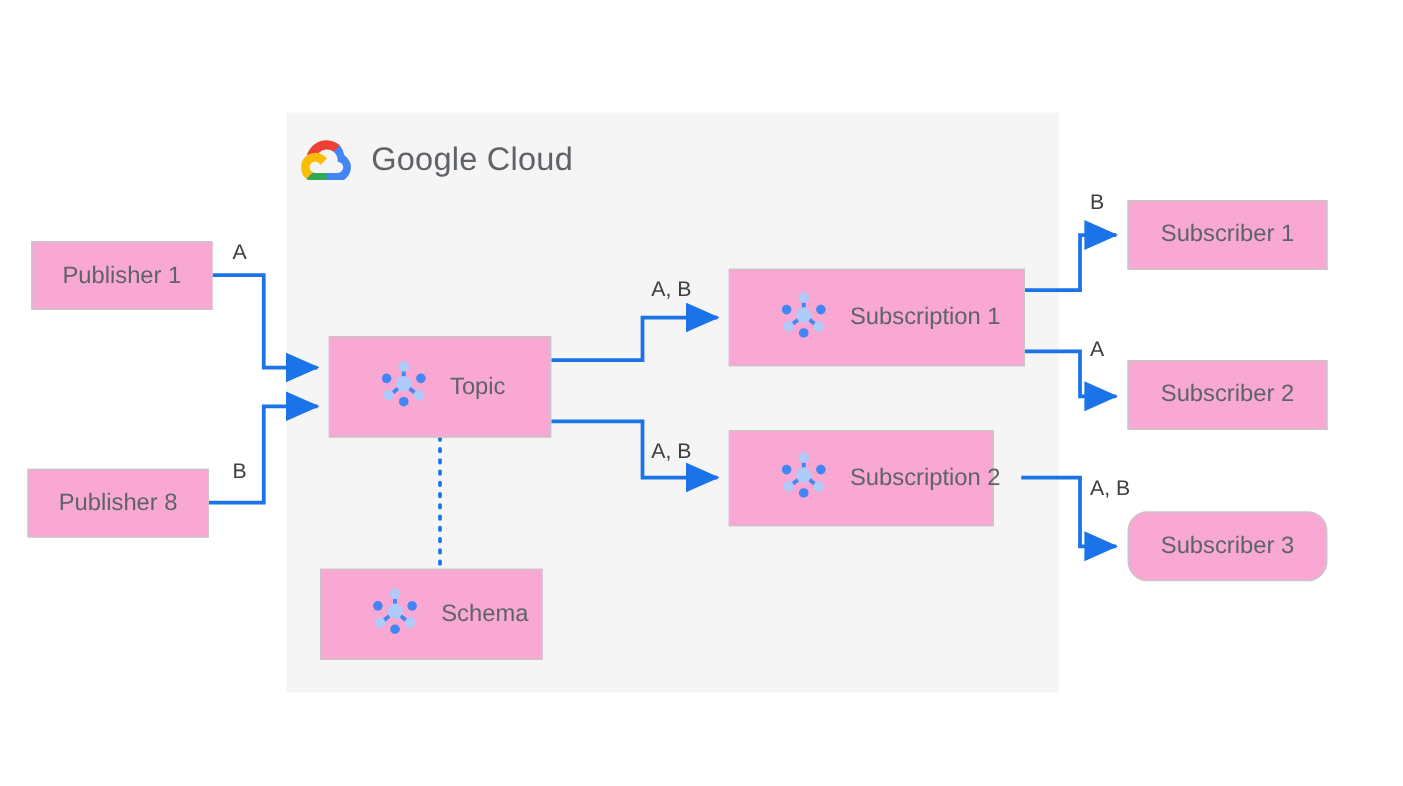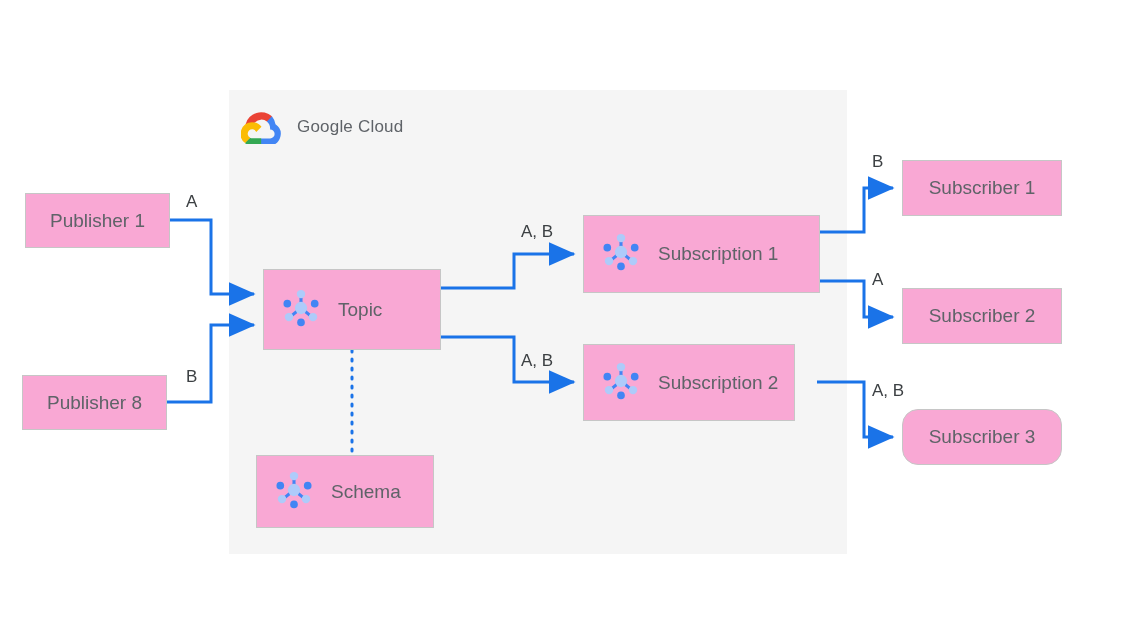--- a/index.html
+++ b/index.html
@@ -33,41 +33,41 @@
     display: flex;
     align-items: center;
     gap: 14px;
   }
   .cloud-mark {
     width: 42px;
     height: 34px;
     position: relative;
   }
   .cloud-text {
-    font-size: 17px;
+    font-size: 26px;
     color: #5f6368;
     letter-spacing: .2px;
     white-space: nowrap;
   }
   .cloud-text .g-bold { font-weight: 400; color: #5f6368; }
   .cloud-text .g-light { font-weight: 300; color: #5f6368; }
 
   
   .node {
     position: absolute;
     box-sizing: border-box;
     background: #f9a8d4;
     border: 1px solid #c6c6c6;
     display: flex;
     align-items: center;
     justify-content: center;
   }
   .node.with-icon {
     justify-content: flex-start;
-    padding-left: 14px;
+    padding-left: 36px;
     gap: 14px;
   }
   .node-label {
     font-size: 19px;
     color: #5f6368;
     white-space: nowrap;
   }
   .pubsub-icon { flex: 0 0 auto; }
 
   

